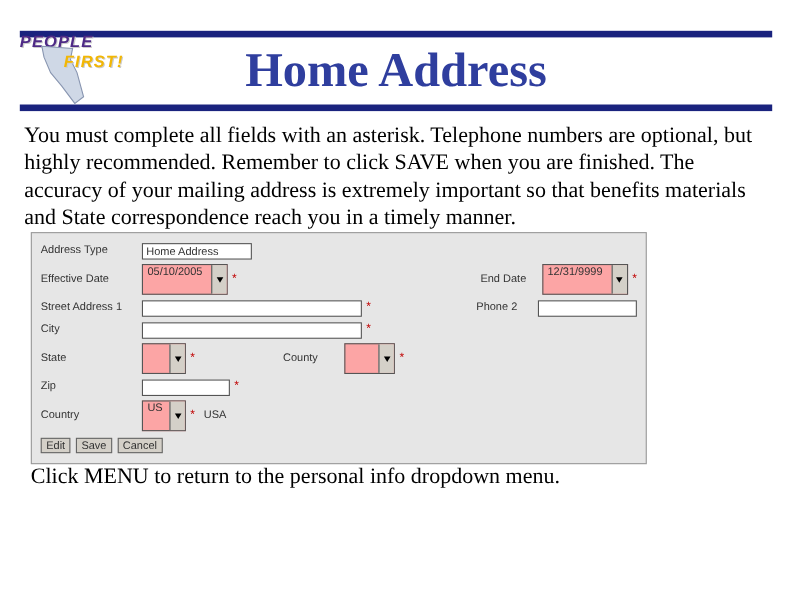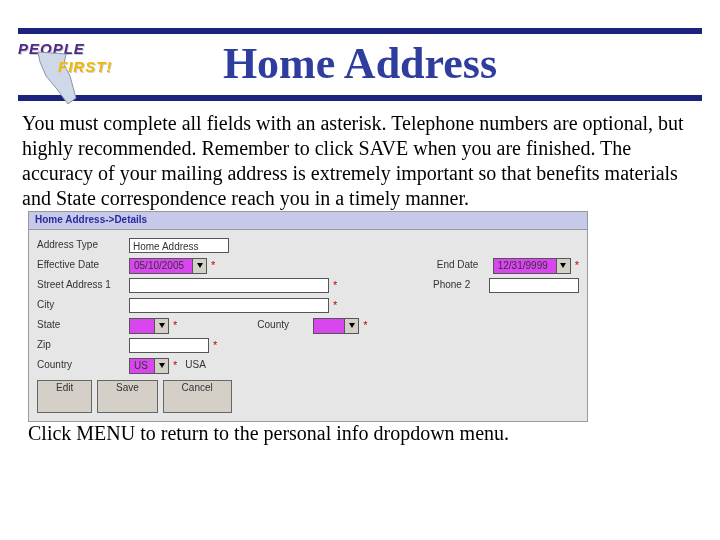--- a/index.html
+++ b/index.html
@@ -13,21 +13,21 @@
     overflow: hidden;
   }
   .top-rule {
     height: 6px;
     background: #1a237e;
     margin: 28px 18px 0 18px;
   }
   .logo-wrap {
     position: absolute;
     left: 18px;
-    top: 40px;
+    top: 30px;
     width: 120px;
   }
   .logo-text1 {
     font-family: Arial, sans-serif;
     font-size: 15px;
     font-style: italic;
     font-weight: bold;
     letter-spacing: 1px;
     color: #4e2a86;
     text-shadow: 1px 1px 0 #ccc;
@@ -106,23 +106,23 @@
   .inp {
     background: #fff;
     border: 1px solid #555;
     height: 15px;
     padding: 0 3px;
     font-size: 10px;
     line-height: 15px;
     display: inline-block;
   }
   .sel {
-    background: #d946ef;
+    background: #fca5a5;
     border: 1px solid #555;
-    height: 16px;
+    height: 28px;
     display: inline-flex;
     align-items: stretch;
   }
   .sel .selval {
     padding: 0 4px;
     font-size: 10px;
     line-height: 14px;
     display: inline-block;
   }
   .sel .selbtn {
@@ -139,23 +139,23 @@
     border-right: 3px solid transparent;
     border-top: 5px solid #000;
   }
   .ast { color: #c00000; margin-left: 4px; font-size: 11px; }
   .panel-body { position: relative; }
   .btnrow { margin-top: 6px; }
   .btn {
     display: inline-block;
     background: #d4d0c8;
     border: 1px solid #666;
-    height: 33px;
+    height: 14px;
     line-height: 14px;
-    padding: 0 18px;
+    padding: 0 4px;
     font-size: 10px;
     margin-right: 2px;
     text-align: right;
   }
   .footer-text {
     font-size: 20px;
     margin: 0 22px 0 28px;
   }
 </style>
 </head>
@@ -172,21 +172,20 @@
 </div>
 
 <h1 class="title">Home Address</h1>
 
 <div class="mid-rule"></div>
 
 <div class="body-text">
   <span>You must complete all fields with an asterisk.  Telephone numbers are optional, but highly recommended. Remember to click SAVE when you are finished. The accuracy of your mailing address is extremely important so that benefits materials and State correspondence reach you in a timely manner.</span>
 
   <div class="panel">
-    <div class="panel-title">Home Address-&gt;Details</div>
     <div class="panel-body">
 
       <div class="row">
         <span class="lbl">Address Type</span>
         <span class="inp" style="width:100px">Home Address</span>
       </div>
 
       <div class="row">
         <span class="lbl">Effective Date</span>
         <span class="sel">

